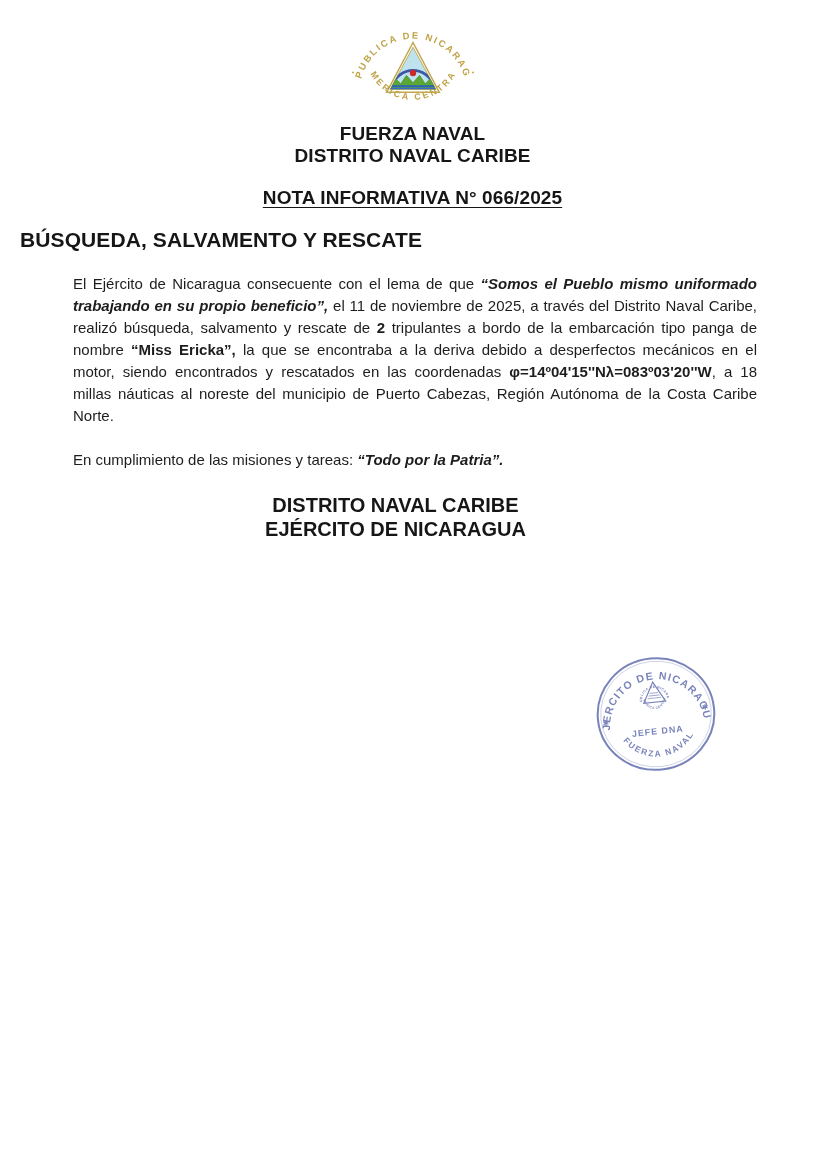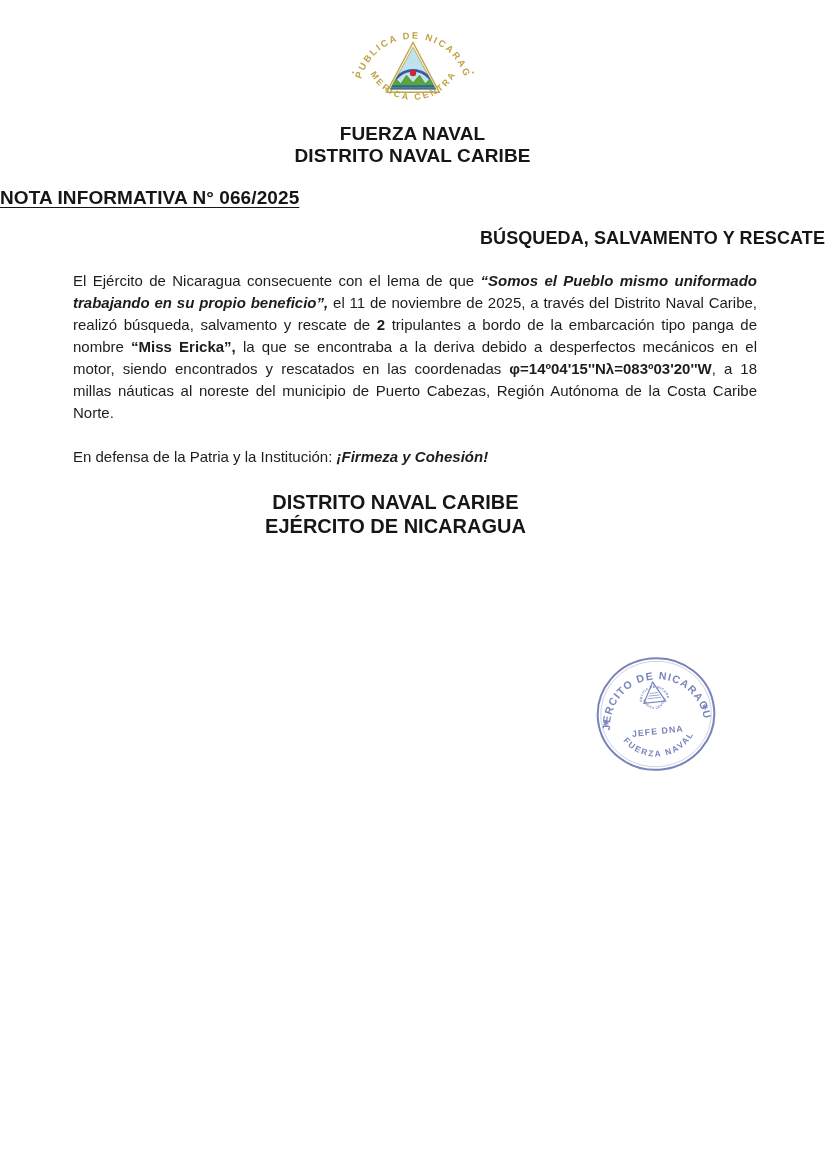--- a/index.html
+++ b/index.html
@@ -16,34 +16,36 @@
     margin-top:9px;
     text-align:center;
     font-weight:bold;
     font-size:19px;
     line-height:21.5px;
     color:#161616;
     letter-spacing:.1px;
   }
   .note-title{
     margin-top:21px;
+    text-align:center;
     font-weight:bold;
     font-size:19px;
     color:#161616;
     text-decoration:underline;
     text-underline-offset:3px;
     letter-spacing:.1px;
   }
   .subject{
     margin-top:19px;
-    text-align:right;
+    text-align:left;
     font-weight:bold;
-    font-size:18px;
+    font-size:21px;
     color:#161616;
     letter-spacing:.1px;
+    margin-left:20px;
   }
   .body-text{
     margin:21px 68px 0 73px;
     font-size:15px;
     line-height:22px;
     text-align:justify;
   }
   .body-text p{margin:0 0 22px 0;}
   .body-text .b{font-weight:bold;}
   .body-text .i{font-style:italic;}
@@ -105,21 +107,21 @@
     <div>FUERZA NAVAL</div>
     <div>DISTRITO NAVAL CARIBE</div>
   </div>
 
   <div class="note-title">NOTA INFORMATIVA N° 066/2025</div>
 
   <div class="subject">BÚSQUEDA, SALVAMENTO Y RESCATE</div>
 
   <div class="body-text">
       <p><span>El Ejército de Nicaragua consecuente con el lema de que </span><span class="b i">“Somos el Pueblo mismo uniformado trabajando en su propio beneficio”,</span><span> el 11 de noviembre de 2025, a través del Distrito Naval Caribe, realizó búsqueda, salvamento y rescate de </span><span class="b">2</span><span> tripulantes a bordo de la embarcación tipo panga de nombre </span><span class="b">“Miss Ericka”,</span><span> la que se encontraba a la deriva debido a desperfectos mecánicos en el motor, siendo encontrados y rescatados en las coordenadas </span><span class="b">φ=14º04'15''Nλ=083º03'20''W</span><span>, a 18 millas náuticas al noreste del municipio de Puerto Cabezas, Región Autónoma de la Costa Caribe Norte.</span></p>
-      <p><span>En defensa de la Patria y la Institución: </span><span class="b i">¡Firmeza y Cohesión!</span></p>
+      <p><span>En cumplimiento de las misiones y tareas: </span><span class="b i">“Todo por la Patria”.</span></p>
     </div>
 
   <div class="footer-heading">
     <div>DISTRITO NAVAL CARIBE</div>
     <div>EJÉRCITO DE NICARAGUA</div>
   </div>
 
   <svg class="stamp" viewBox="0 0 150 142" aria-hidden="true">
     <defs>
       <path id="stampTop" d="M 19 86 A 56 56 0 1 1 131 86"></path>

